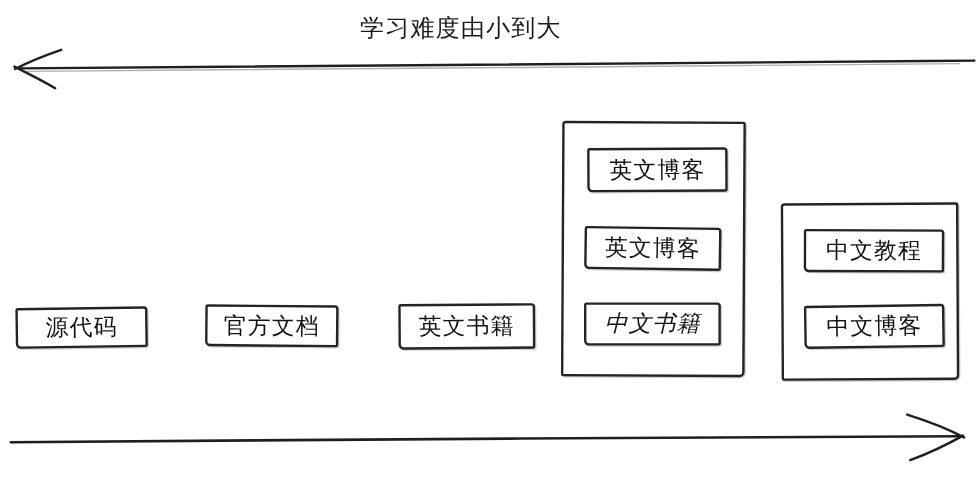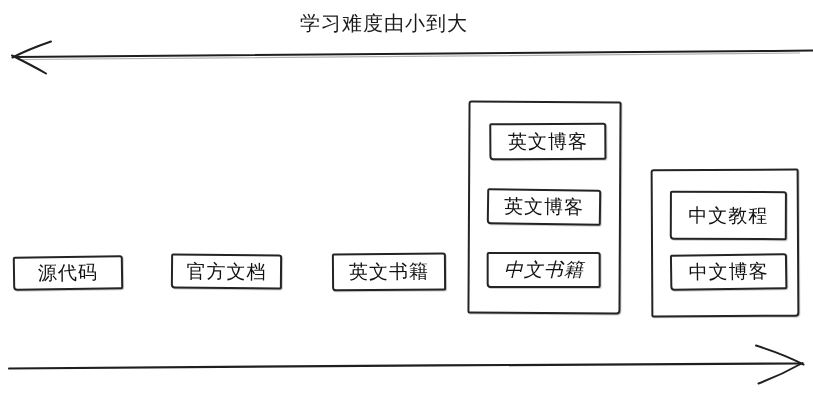--- a/index.html
+++ b/index.html
@@ -68,21 +68,21 @@
   .box-1 { left: 13px;  top: 256px; width: 110px; height: 34px; transform: rotate(-0.8deg); }
   .box-2 { left: 171px; top: 254px; width: 111px; height: 35px; transform: rotate(0.5deg); }
   .box-3 { left: 332px; top: 253px; width: 114px; height: 38px; transform: rotate(-0.4deg); }
   
   .group-a { left: 468px; top: 101px; width: 153px; height: 213px; transform: rotate(0.3deg); }
   .group-a .item-1 { left: 19px; top: 20px;  width: 117px; height: 37px; transform: rotate(-0.6deg); }
   .group-a .item-2 { left: 17px; top: 86px;  width: 114px; height: 36px; transform: rotate(0.5deg); }
   .group-a .item-3 { left: 17px; top: 149px; width: 114px; height: 36px; transform: rotate(-0.3deg); font-style: italic; }
   
   .group-b { left: 651px; top: 169px; width: 148px; height: 148px; transform: rotate(-0.3deg); }
-  .group-b .item-1 { left: 17px; top: 20px; width: 117px; height: 49px; transform: rotate(0.5deg); }
+  .group-b .item-1 { left: 17px; top: 20px; width: 117px; height: 36px; transform: rotate(0.5deg); }
   .group-b .item-2 { left: 17px; top: 83px; width: 117px; height: 36px; transform: rotate(-0.5deg); }
 </style>
 </head>
 <body>
 
 <div class="canvas">
 
   <svg class="arrow-svg" viewBox="0 0 813 414" xmlns="http://www.w3.org/2000/svg">
 
     <g>

